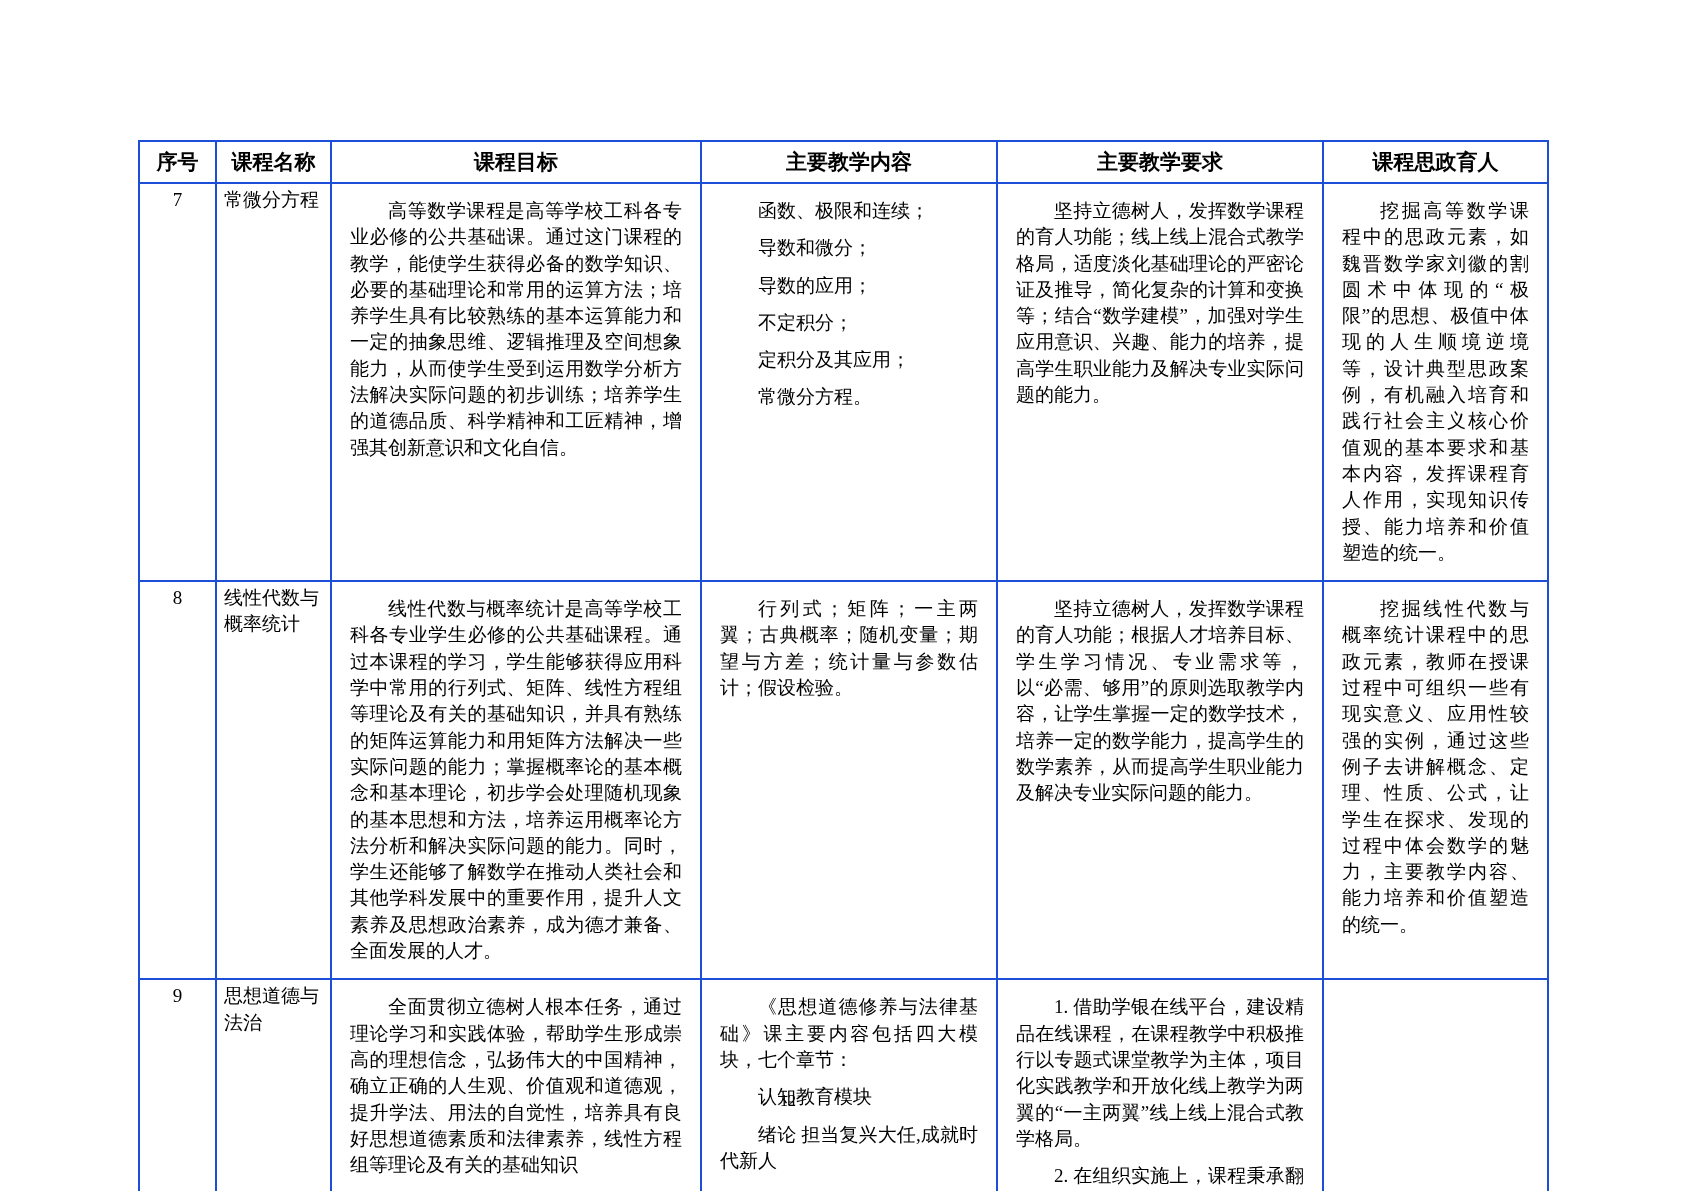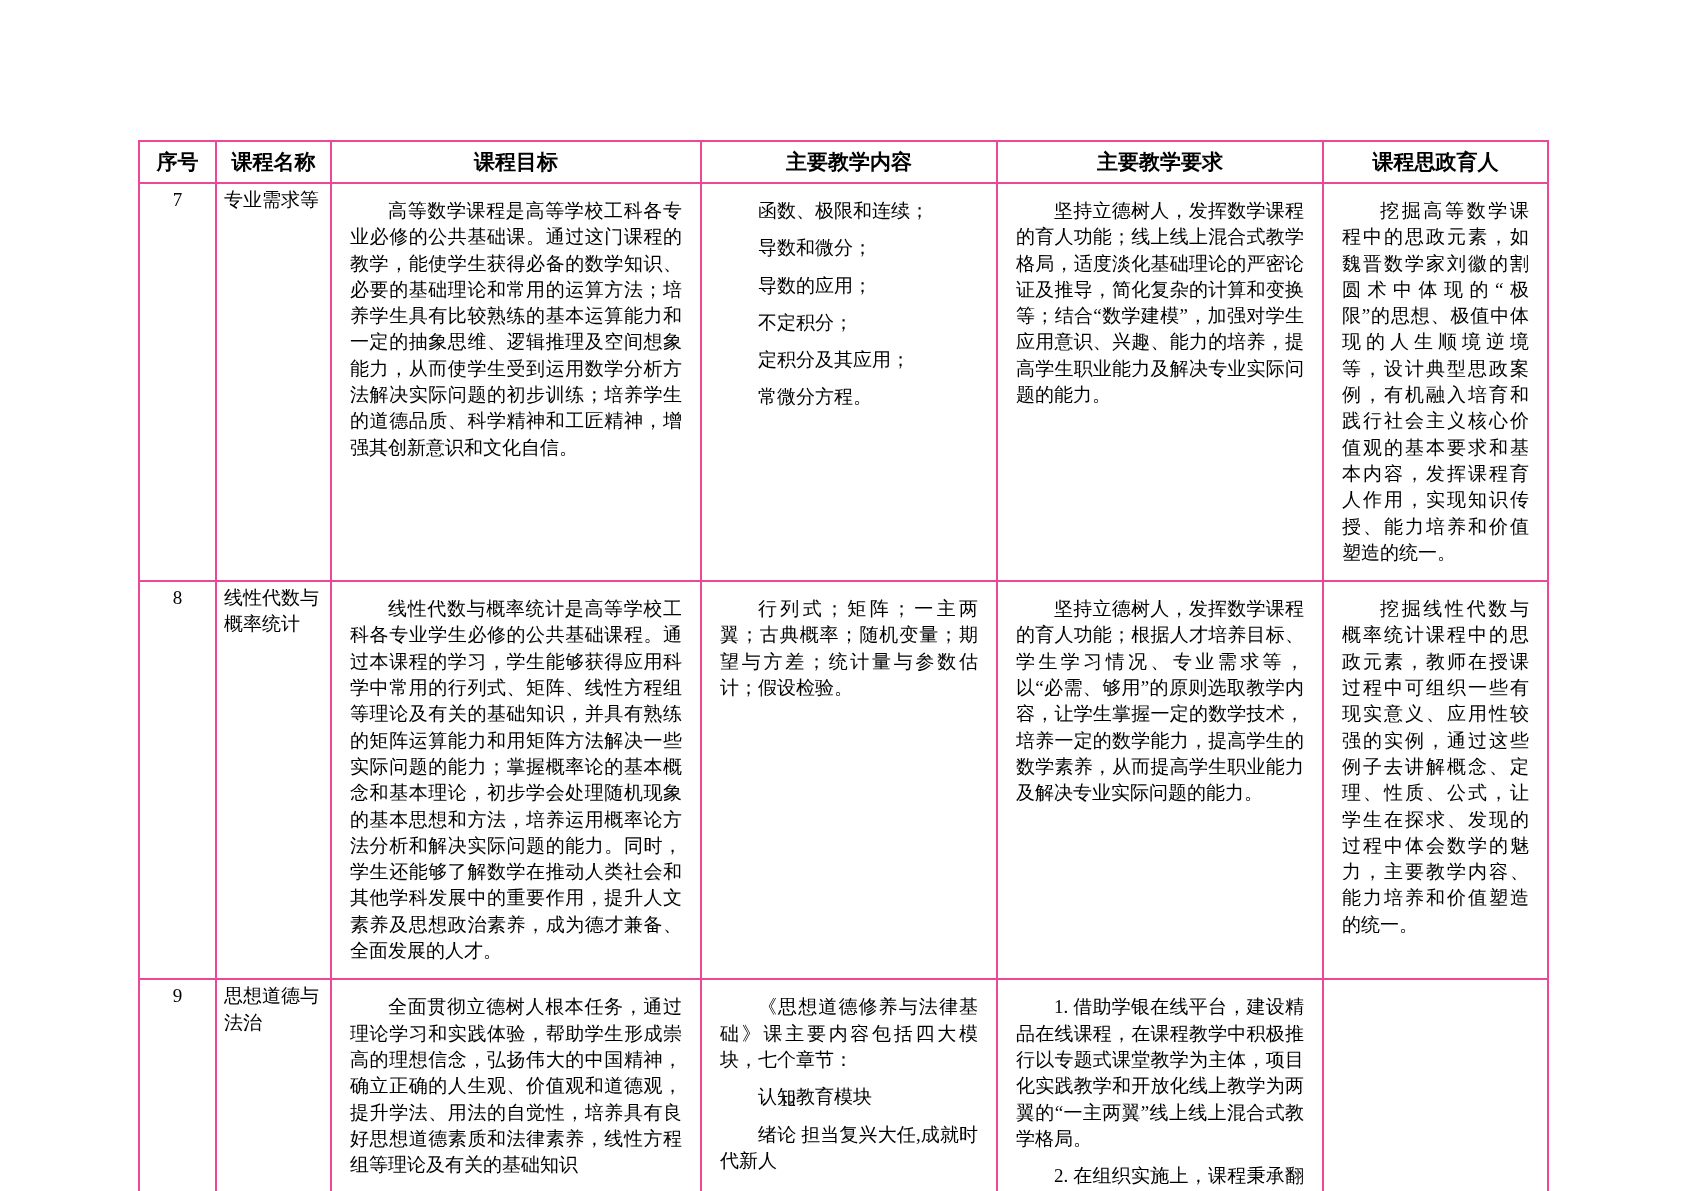--- a/index.html
+++ b/index.html
@@ -18,21 +18,21 @@
   table.doc-table {
     position: absolute;
     left: 138px;
     top: 140px;
     width: 1409px;
     border-collapse: collapse;
     table-layout: fixed;
   }
   table.doc-table th,
   table.doc-table td {
-    border: 2px solid #ec4899;
+    border: 2px solid #1d4ed8;
     overflow: hidden;
   }
   table.doc-table th {
     font-size: 21px;
     font-weight: bold;
     text-align: center;
     height: 38px;
     padding: 1px 2px;
     line-height: 26px;
   }
@@ -90,21 +90,21 @@
       <th>课程名称</th>
       <th>课程目标</th>
       <th>主要教学内容</th>
       <th>主要教学要求</th>
       <th>课程思政育人</th>
     </tr>
   </thead>
   <tbody>
     <tr class="row-7">
       <td class="c-no">7</td>
-      <td class="c-name">专业需求等</td>
+      <td class="c-name">常微分方程</td>
       <td class="c-para">
         <p>高等数学课程是高等学校工科各专业必修的公共基础课。通过这门课程的教学，能使学生获得必备的数学知识、必要的基础理论和常用的运算方法；培养学生具有比较熟练的基本运算能力和一定的抽象思维、逻辑推理及空间想象能力，从而使学生受到运用数学分析方法解决实际问题的初步训练；培养学生的道德品质、科学精神和工匠精神，增强其创新意识和文化自信。</p>
       </td>
       <td class="c-para">
         <p>函数、极限和连续；</p>
         <p>导数和微分；</p>
         <p>导数的应用；</p>
         <p>不定积分；</p>
         <p>定积分及其应用；</p>
         <p>常微分方程。</p>

